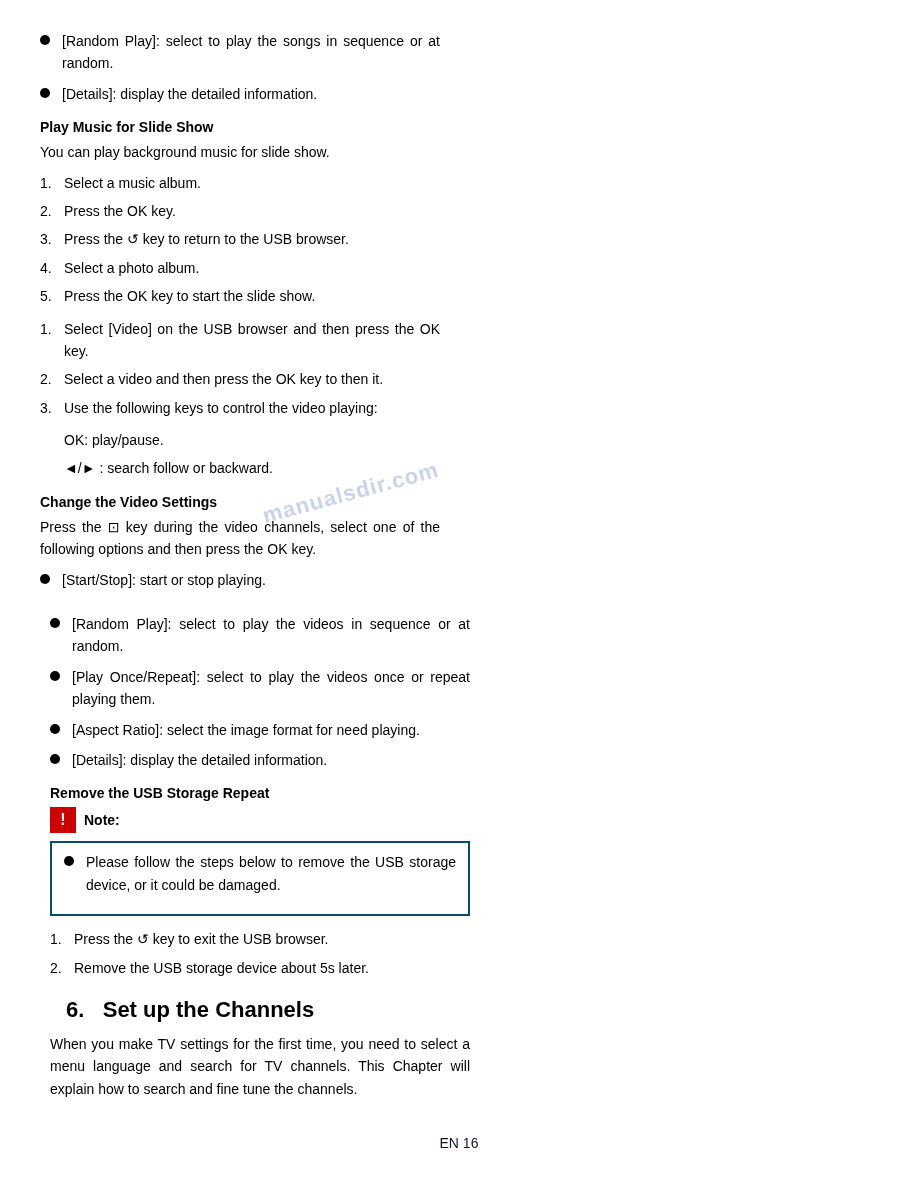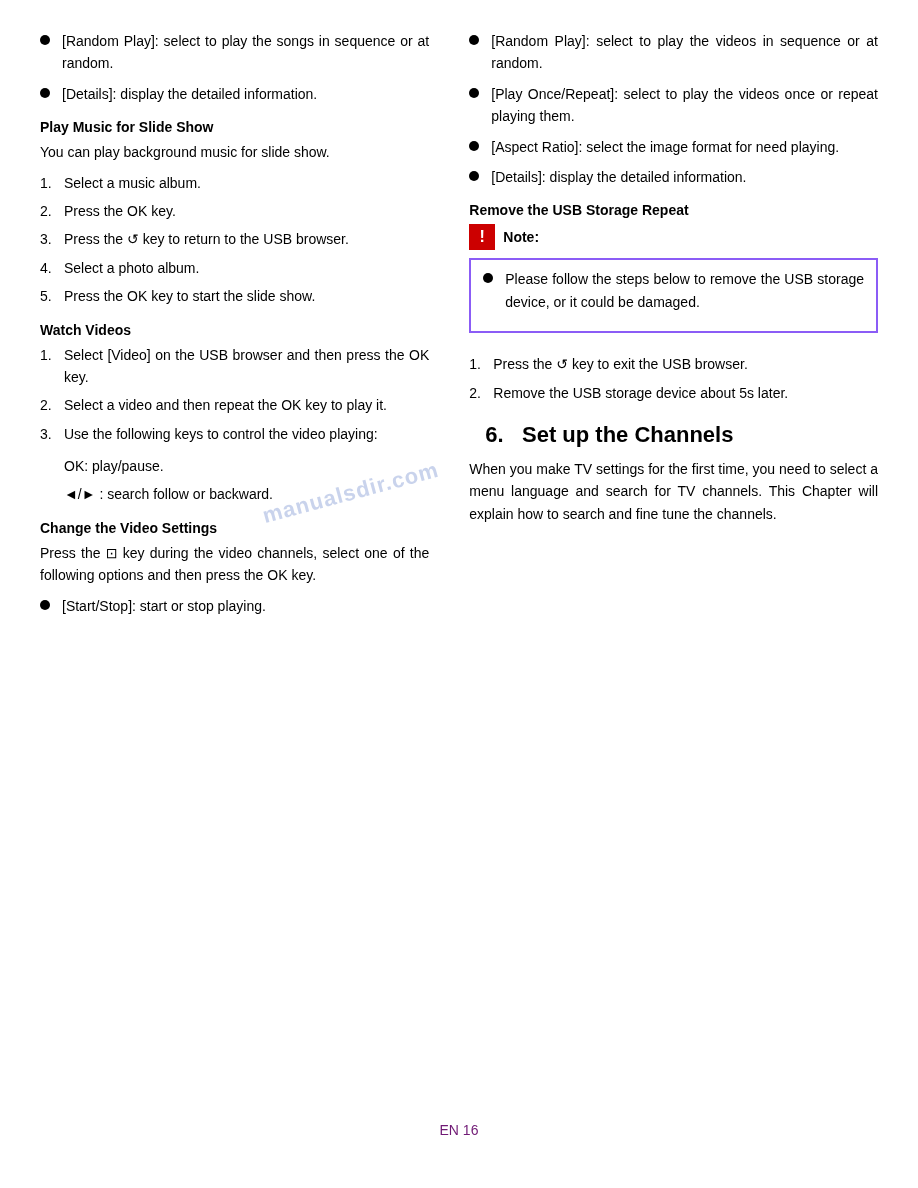--- a/index.html
+++ b/index.html
@@ -14,22 +14,22 @@
     }
     .page {
       width: 918px;
       min-height: 1188px;
       padding: 30px 40px 50px 40px;
       display: flex;
       flex-direction: column;
     }
     .columns {
       display: flex;
-      flex-direction: row;
-      gap: 0;
+      flex-direction: column;
+      gap: 12px;
       flex: 1;
     }
     .col-left {
       width: 430px;
       padding-right: 30px;
     }
     .col-right {
       width: 430px;
       padding-left: 10px;
       border-left: none;
@@ -99,28 +99,28 @@
       font-size: 22px;
       font-weight: bold;
       margin: 18px 0 10px 16px;
     }
     .big-heading-num {
       font-size: 22px;
       font-weight: bold;
     }
     .page-footer {
       text-align: center;
-      margin-top: 20px;
-      font-size: 14px;
-      color: #701a75;
+      margin-top: 27px;
+      font-size: 14px;
+      color: #0f172a;
     }
     .note-box {
-      border: 2px solid #8b5cf6;
+      border: 2px solid #0c4a6e;
       padding: 8px 12px;
-      margin: 8px 0 20px 0;
+      margin: 8px 0 12px 0;
     }
     .note-icon {
       display: inline-flex;
       align-items: center;
       justify-content: center;
       background: #cc0000;
       color: #fff;
       font-weight: bold;
       font-size: 16px;
       width: 26px;
@@ -190,29 +190,28 @@
         <li>
           <span class="num">4.</span>
           <span class="num-text">Select a photo album.</span>
         </li>
         <li>
           <span class="num">5.</span>
           <span class="num-text">Press the OK key to start the slide show.</span>
         </li>
       </ol>
 
-      <div class="section-heading">Watch  Videos</div>
       <ol class="numbered-list">
         <li>
           <span class="num">1.</span>
           <span class="num-text">Select [Video] on the USB browser and then press the OK key.</span>
         </li>
         <li>
           <span class="num">2.</span>
-          <span class="num-text">Select a video and then repeat the OK key to play it.</span>
+          <span class="num-text">Select a video and then press the OK key to then it.</span>
         </li>
         <li>
           <span class="num">3.</span>
           <span class="num-text">Use the following keys to control the video playing:</span>
         </li>
       </ol>
       <div class="indent">OK:  play/pause.</div>
       <div class="indent">◄/► :  search follow or backward.</div>
 
       <div class="section-heading">Change the Video  Settings</div>

